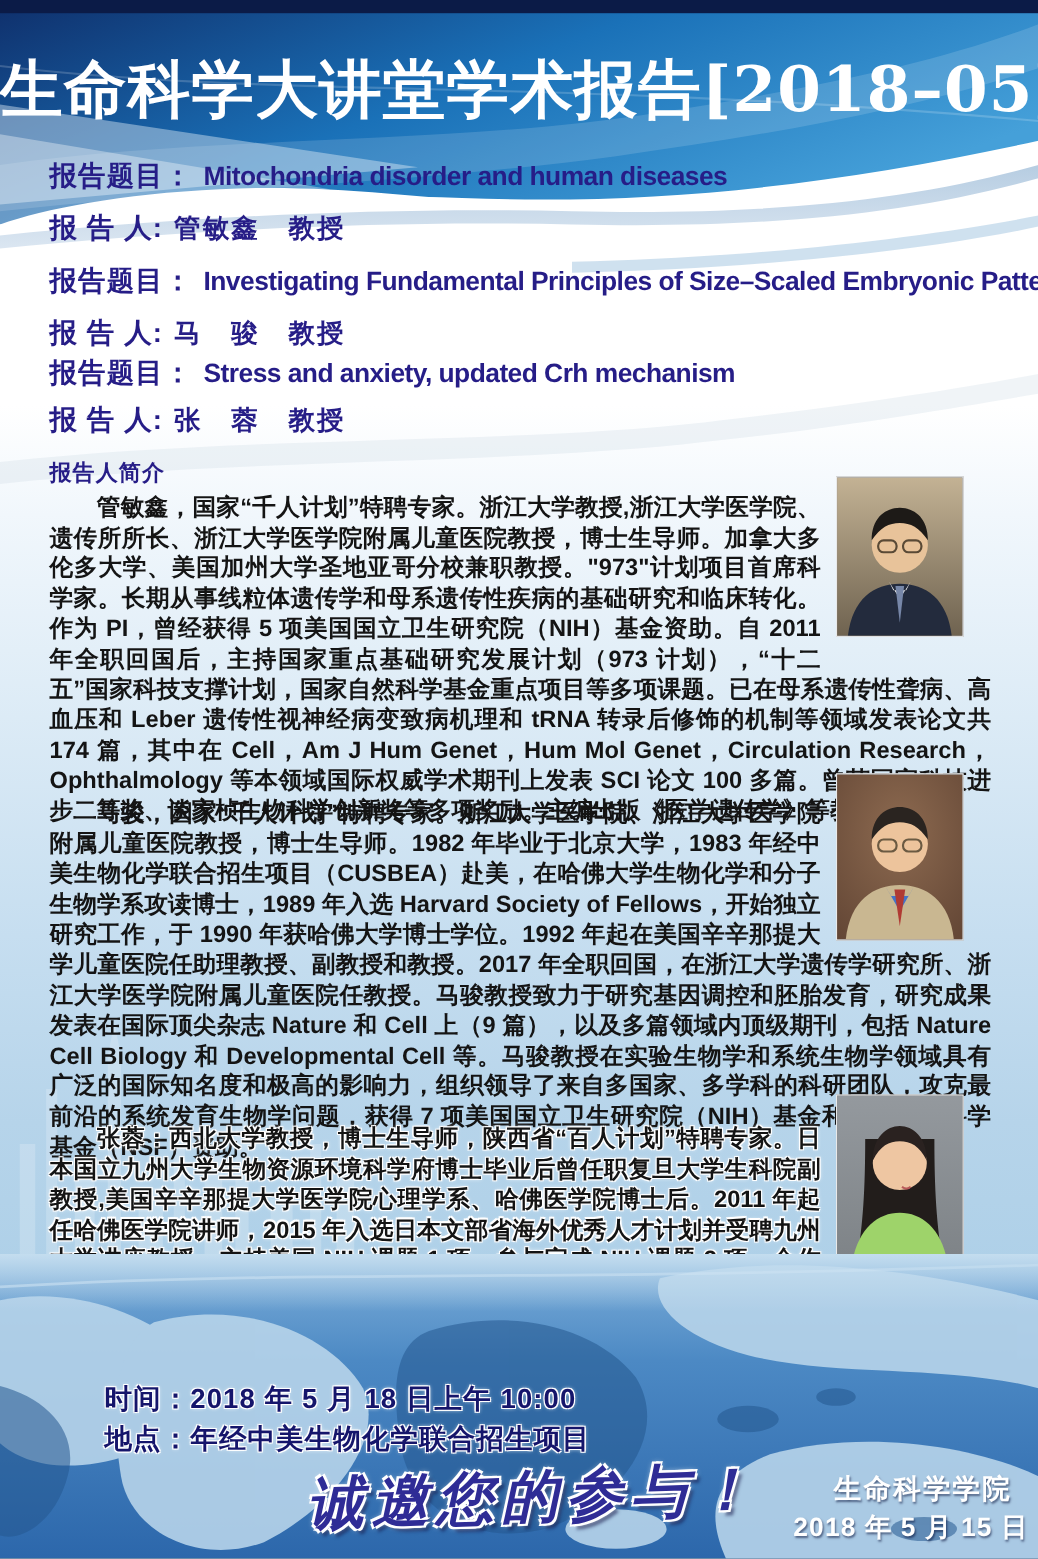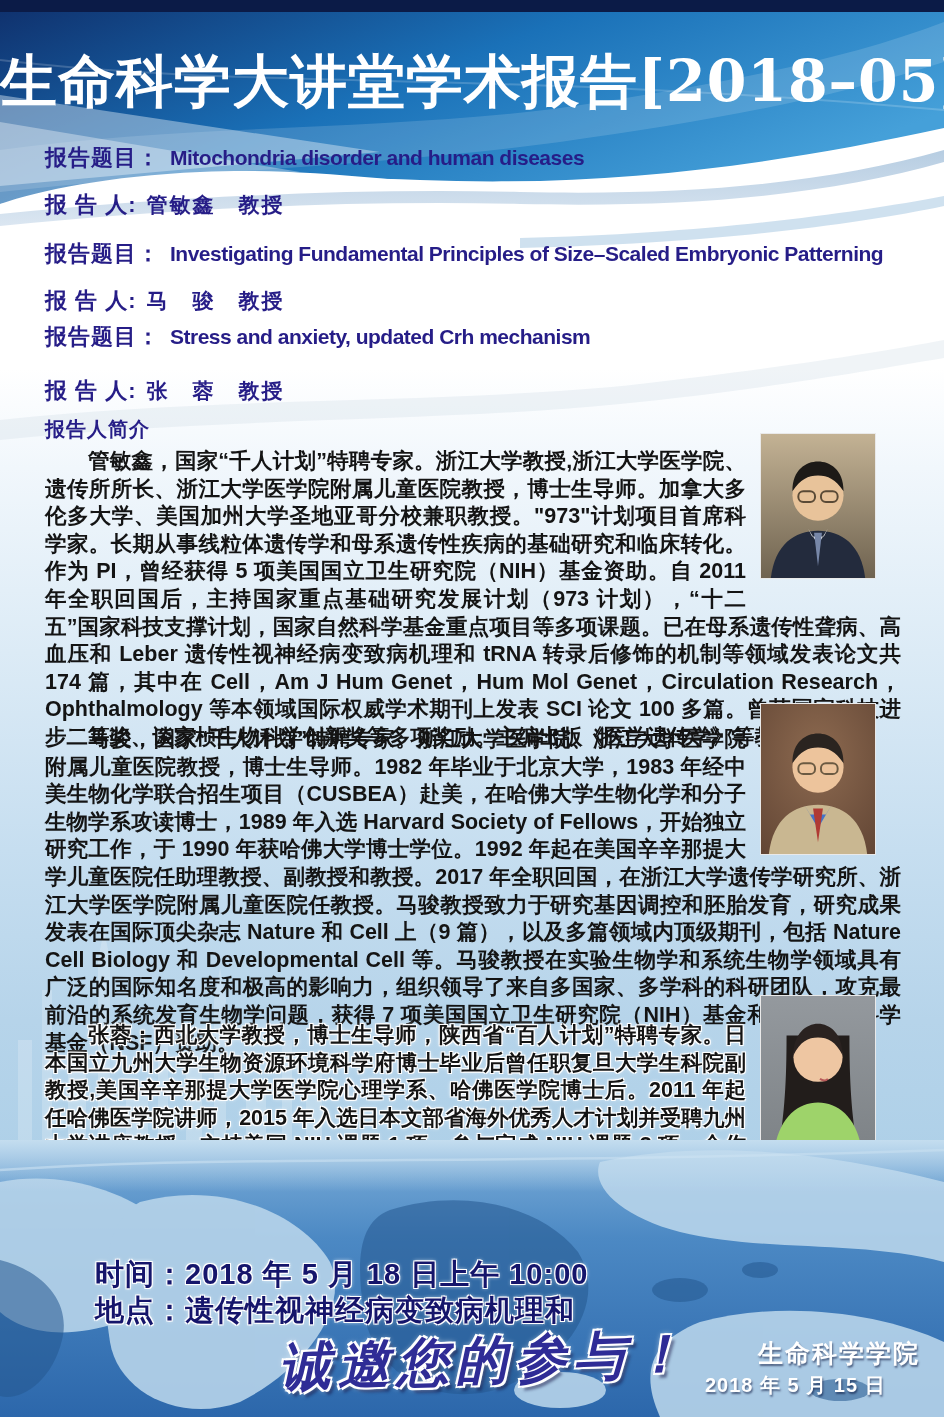--- a/index.html
+++ b/index.html
@@ -14,55 +14,55 @@
   
   .header-art{left:0;top:0;width:944px;height:260px;}
   .poster-title{
     left:0;top:44px;width:944px;text-align:center;color:#ffffff;
     font-family:"DejaVu Serif","Liberation Serif",serif;
     font-weight:bold;font-size:57px;letter-spacing:1px;white-space:nowrap;
   }
 
   
   .talk-row{left:45px;white-space:nowrap;color:#261d87;font-weight:bold;}
-  .talk-row .lbl{font-size:22px;letter-spacing:1px;}
-  .talk-row .val{font-size:21px;letter-spacing:-0.5px;margin-left:10px;}
+  .talk-row .lbl{font-size:25px;letter-spacing:1px;}
+  .talk-row .val{font-size:24px;letter-spacing:-0.5px;margin-left:10px;}
   .talk-row .val.cjk{letter-spacing:2px;}
   .t1{top:143px;} .s1{top:190px;text-align:right;}
   .t2{top:239px;} .s2{top:286px;}
-  .t3{top:322px;} .s3{top:365px;margin-top:11px;}
+  .t3{top:322px;} .s3{top:365px;}
 
   
   .bios-heading{left:45px;top:416px;font-size:20px;font-weight:bold;color:#261d87;letter-spacing:1px;}
   .bio{
     left:45px;width:856px;color:#141414;font-size:21.5px;line-height:27.6px;
     font-weight:bold;text-align:justify;text-indent:2em;
   }
   .bio1{top:448px;} .bio2{top:726px;} .bio3{top:1022px;}
   .outlined{text-shadow:-1px -1px 0 #fff,1px -1px 0 #fff,-1px 1px 0 #fff,1px 1px 0 #fff,0 0 4px #fff;}
   .photo{
     float:right;width:116px;border:1px solid #e9e9e9;box-sizing:border-box;
     margin-left:14px;margin-right:25px;margin-bottom:8px;background:#888;
   }
   .photo svg{width:100%;height:100%;}
   .photo.ph1{height:146px;margin-top:-15px;}
   .photo.ph2{height:152px;margin-top:-23px;}
   .photo.ph3{height:153px;margin-top:-27px;}
 
   
-  .meta-row{left:95px;white-space:nowrap;font-weight:bold;font-size:29px;color:#15156b;letter-spacing:1px;}
+  .meta-row{left:95px;white-space:nowrap;font-weight:bold;font-size:25px;color:#15156b;letter-spacing:1px;}
   .meta-time{top:1255px;} .meta-place{top:1291px;}
   .invitation{
     left:255px;top:1326px;width:460px;text-align:center;
     font-family:"DejaVu Serif","Liberation Serif",serif;font-style:italic;font-weight:bold;
     font-size:52px;letter-spacing:7px;color:#2f2c96;transform:rotate(-2deg);white-space:nowrap;
     text-shadow:-2px -2px 0 #fff,2px -2px 0 #fff,-2px 2px 0 #fff,2px 2px 0 #fff,0 0 6px #fff,4px 5px 3px rgba(10,10,60,.55);
   }
   .org-line{left:720px;top:1337px;width:200px;text-align:right;color:#fff;font-weight:bold;font-size:25px;letter-spacing:2px;text-shadow:1px 2px 2px rgba(0,10,50,.55);}
-  .date-line{left:705px;top:1372px;width:230px;text-align:left;color:#fff;font-weight:bold;font-size:20px;letter-spacing:1px;text-shadow:1px 2px 2px rgba(0,10,50,.55);}
+  .date-line{left:705px;top:1372px;width:230px;text-align:right;color:#fff;font-weight:bold;font-size:24px;letter-spacing:1px;text-shadow:1px 2px 2px rgba(0,10,50,.55);}
 
   .map-art{left:0;top:1140px;width:944px;height:277px;}
   .skyline-art{left:0;top:920px;width:420px;height:320px;}
   .mid-wave{left:0;top:300px;width:944px;height:160px;}
 </style>
 </head>
 <body>
 
 <div class="poster">
 
@@ -235,21 +235,21 @@
       <ellipse cx="840" cy="250" rx="30" ry="11"></ellipse>
     </g>
     <path d="M0,30 C240,14 500,26 944,10" stroke="#e8f3fb" stroke-width="2.5" fill="none" opacity="0.5"></path>
     <rect width="944" height="52" fill="url(#gFade)"></rect>
   </svg>
 
   <div class="abs meta-row meta-time outlined">
     <span>时间：</span><span>2018 年 5 月 18 日上午 10:00</span>
   </div>
   <div class="abs meta-row meta-place outlined">
-    <span>地点：</span><span>遗传性视神经病变致病机理和</span>
+    <span>地点：</span><span>年经中美生物化学联合招生项目</span>
   </div>
 
   <div class="abs invitation">诚邀您的参与！</div>
 
   <div class="abs org-line">生命科学学院</div>
   <div class="abs date-line">2018 年 5 月 15 日</div>
 
 </div>
 
 </body></html>

